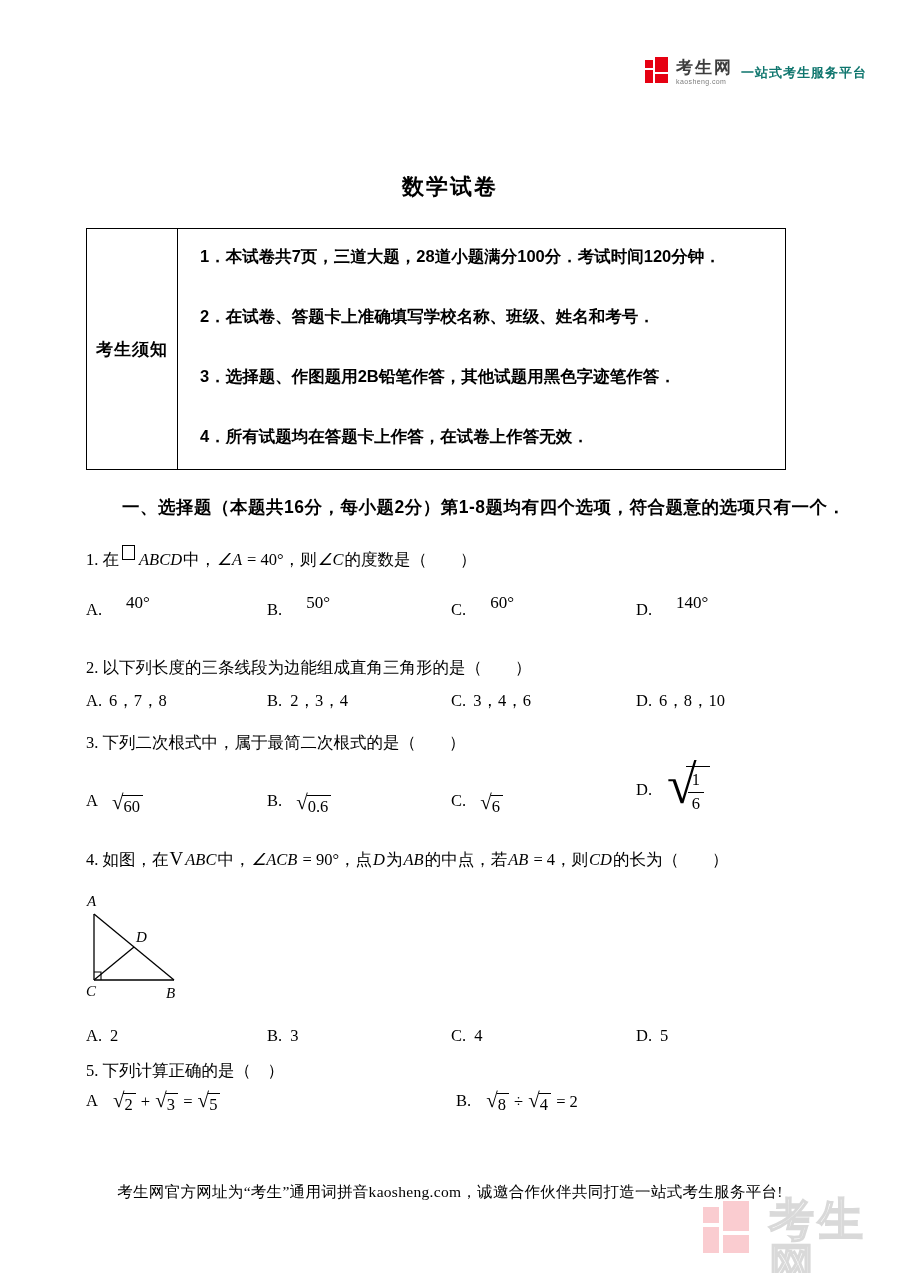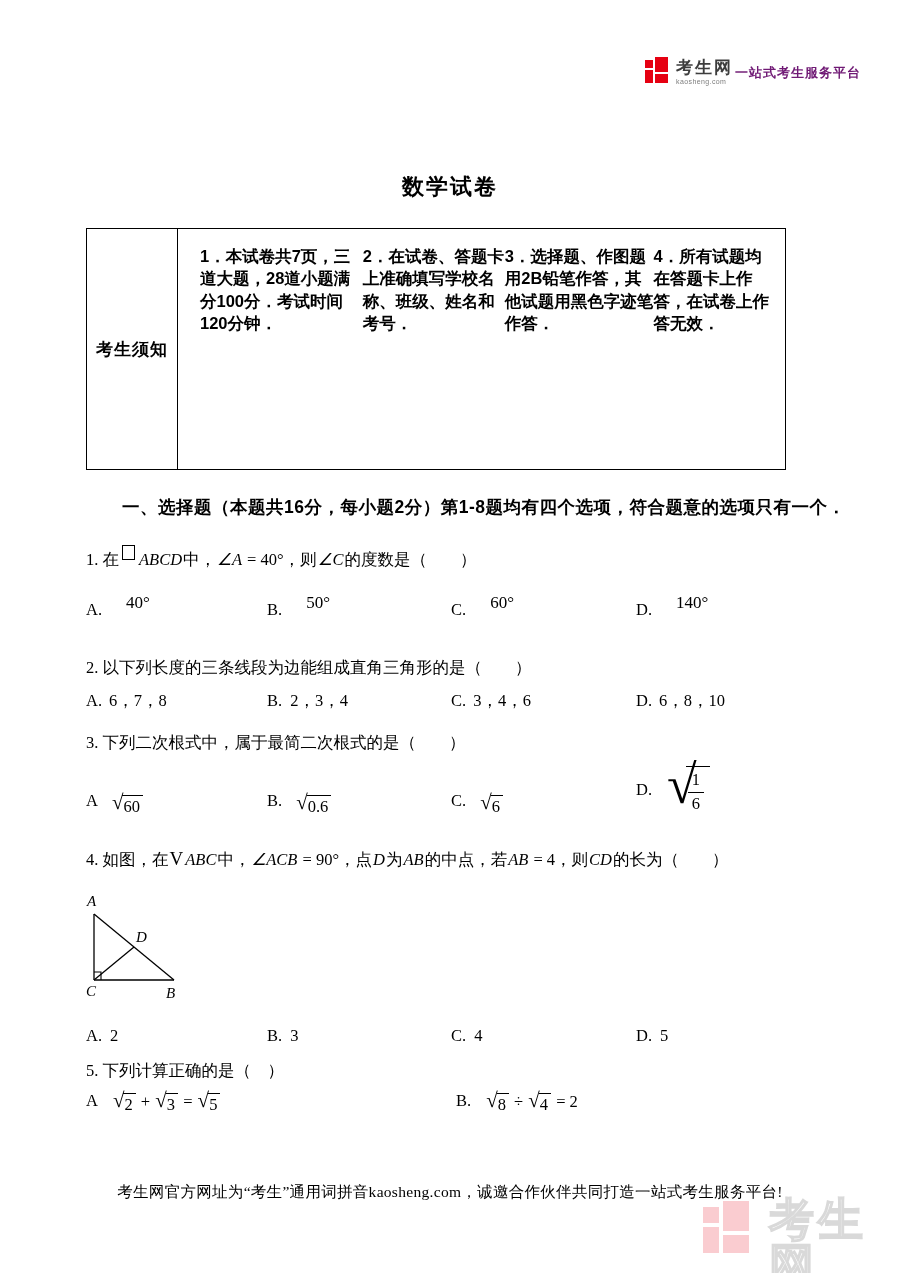--- a/index.html
+++ b/index.html
@@ -12,31 +12,31 @@
   .logo{position:absolute;top:57px;left:645px;display:flex;align-items:flex-end;}
   .logo-mark{position:relative;width:26px;height:28px;flex:0 0 auto;}
   .logo-mark i{position:absolute;background:#e60012;}
   .lm1{left:0;top:3px;width:8px;height:8px;}
   .lm2{left:0;top:13px;width:8px;height:13px;}
   .lm3{left:10px;top:0;width:13px;height:15px;}
   .lm4{left:10px;top:17px;width:13px;height:9px;}
   .logo-text{display:flex;flex-direction:column;line-height:1;margin-left:5px;}
   .logo-name{font-family:"Liberation Sans",sans-serif;font-weight:bold;font-size:17px;color:#3d3d3d;letter-spacing:2px;}
   .logo-domain{font-family:"Liberation Sans",sans-serif;font-size:7px;color:#7d7d7d;margin-top:2px;letter-spacing:.4px;}
-  .logo-tagline{font-family:"Liberation Sans",sans-serif;font-weight:bold;font-size:13px;color:#701a75;margin-left:2px;padding-bottom:3px;letter-spacing:1px;}
+  .logo-tagline{font-family:"Liberation Sans",sans-serif;font-weight:bold;font-size:13px;color:#0f766e;margin-left:8px;padding-bottom:3px;letter-spacing:1px;}
 
   
   .title1{position:absolute;top:108px;left:0;width:100%;text-align:center;font-size:24px;font-weight:bold;letter-spacing:1px;}
   .title2{position:absolute;top:172px;left:0;width:100%;text-align:center;font-size:22px;font-weight:bold;letter-spacing:2px;}
 
   
   .notice{position:absolute;top:228px;left:86px;width:700px;height:242px;border:1.6px solid #000;display:flex;box-sizing:border-box;}
   .notice-label{width:90px;border-right:1.6px solid #000;display:flex;align-items:center;justify-content:center;
     font-family:"Liberation Sans",sans-serif;font-weight:bold;font-size:17px;letter-spacing:1px;}
-  .notice-items{flex:1;padding:16px 10px 22px 22px;display:flex;flex-direction:row;justify-content:space-between;
+  .notice-items{flex:1;padding:16px 10px 22px 22px;display:flex;flex-direction:column;justify-content:space-between;
     font-family:"Liberation Sans",sans-serif;font-weight:600;font-size:16.5px;}
   .notice-items div{line-height:1.35;}
 
   
   .section{position:absolute;top:495px;left:86px;width:740px;
     font-family:"Liberation Sans",sans-serif;font-weight:bold;font-size:17.5px;letter-spacing:.5px;margin-left:36px;}
 
   
   .stem{position:absolute;left:86px;width:740px;font-size:16.5px;line-height:1.5;}
   .mt{font-style:normal;}

